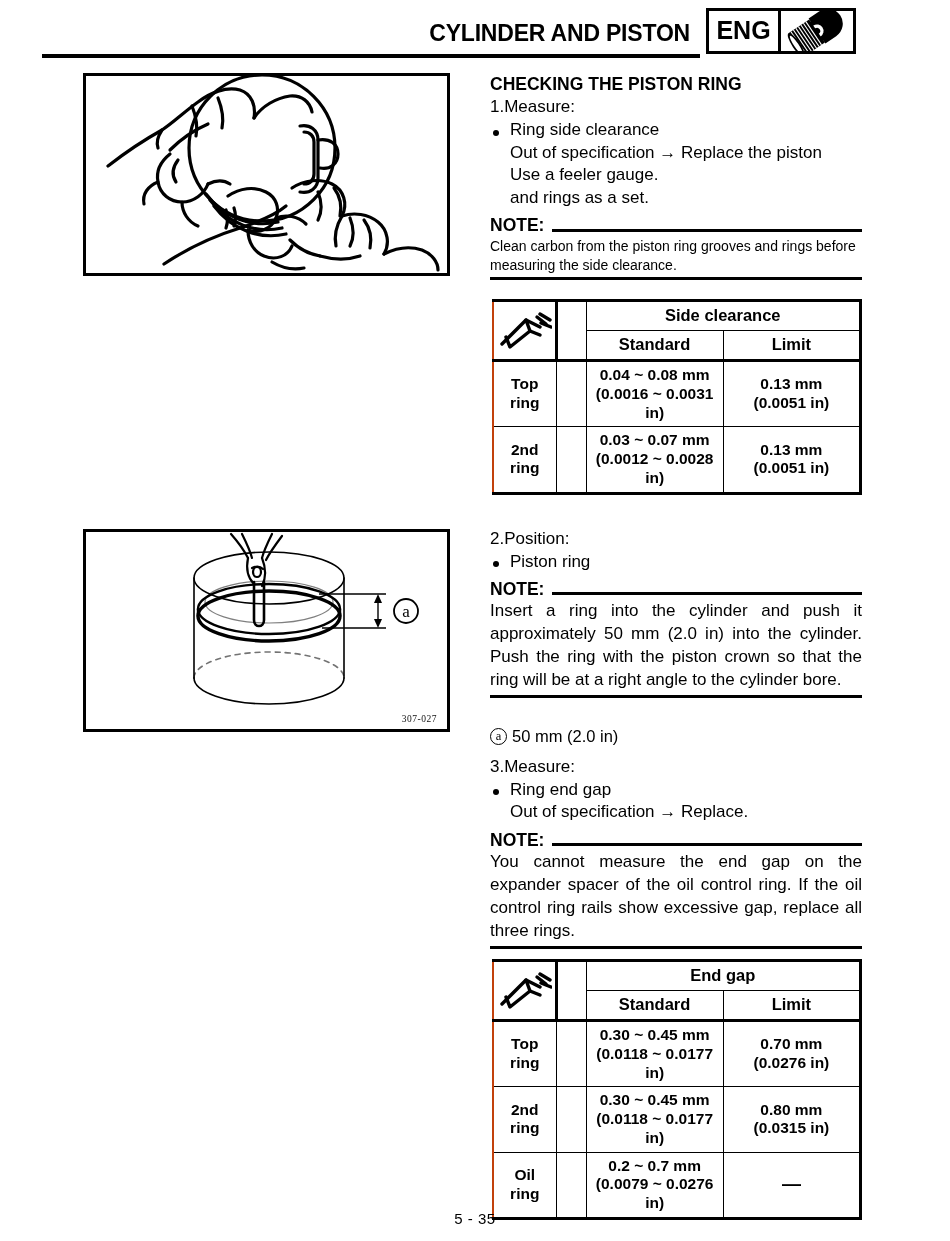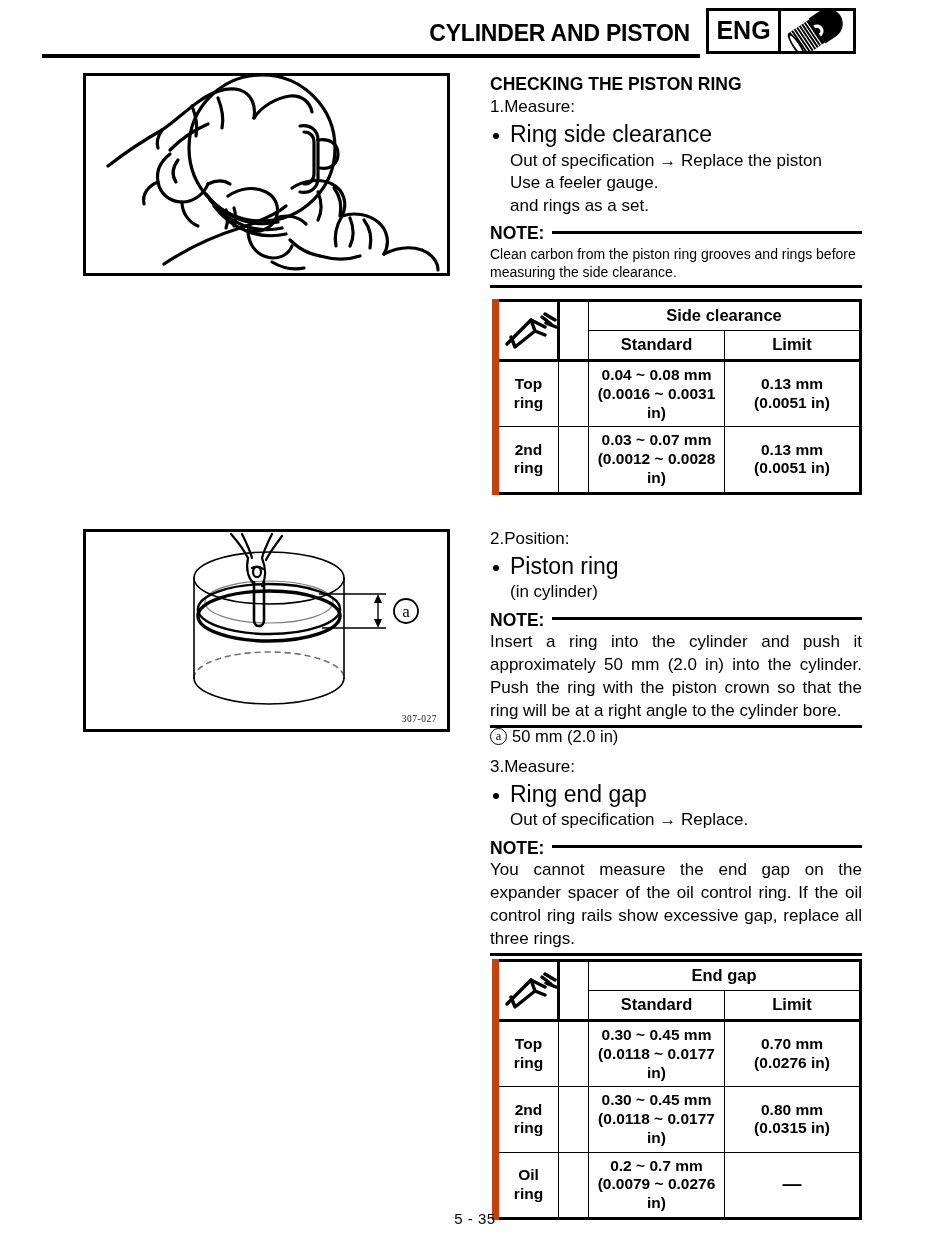--- a/index.html
+++ b/index.html
@@ -76,21 +76,21 @@
   .h-section {
     font-size: 17.5px; font-weight: bold;
     line-height: 1.28;
     margin: 0 0 1px 0;
   }
   .step {
     font-size: 17px; line-height: 1.33;
     margin: 0;
   }
   .bullet-line {
-    font-size: 23px; line-height: 1.33;
+    font-size: 17px; line-height: 1.33;
     position: relative;
     padding-left: 20px;
     margin: 0;
   }
   .bullet-line .dot {
     position: absolute; left: 3px; top: 0.62em;
     width: 6px; height: 6px; border-radius: 50%;
     background: #000;
   }
   .sub-line {
@@ -108,21 +108,21 @@
     text-align: justify;
     text-align-last: left;
   }
   .plain-p {
     font-size: 14px; line-height: 1.345;
     margin: 0;
   }
 
   
   .note-head {
-    display: flex; align-items: center;
+    display: flex; align-items: flex-end;
     margin: 7px 0 1px 0;
   }
   .note-head .lbl {
     font-size: 17.5px; font-weight: bold;
     line-height: 1.1;
     padding-right: 8px;
     white-space: nowrap;
   }
   .note-head .rule {
     flex: 1; height: 3px; background: #000;
@@ -157,21 +157,21 @@
   .spec-table td, .spec-table th {
     border: 1.5px solid #000;
     padding: 0;
     font-size: 15.5px;
     font-weight: bold;
     text-align: center;
     vertical-align: middle;
     line-height: 1.21;
   }
   .spec-table .outer-top td { border-top: 3px solid #000; }
-  .spec-table td.lft { border-left: 7px solid #c2410c; }
+  .spec-table td.lft { border-left: 2px solid #c2410c; }
   .spec-table td.rgt { border-right: 3px solid #000; }
   .spec-table tr.last td { border-bottom: 3px solid #000; }
   .spec-table tr.heavy-bottom td { border-bottom: 3px solid #000; }
   td.icon-cell {
     width: 63px; height: 48px;
     border-right: 3px solid #000 !important;
     border-bottom: 3px solid #000 !important;
     padding: 3px 0 0 2px;
   }
   td.spacer-cell {
@@ -415,21 +415,20 @@
   </svg>
   <div class="fig-caption">307-027</div>
 </div>
 
 <div class="blk" style="top:528px;">
   <div class="step">2.Position:</div>
   <div class="bullet-line">
     <span class="dot"></span>
     <span>Piston ring</span>
   </div>
-  <div class="sub-line">(in cylinder)</div>
 
   <div class="note-head">
     <span class="lbl">NOTE:</span>
     <span class="rule"></span>
   </div>
   <div class="just-p">Insert a ring into the cylinder and push it approximately 50 mm (2.0 in) into the cylinder. Push the ring with the piston crown so that the ring will be at a right angle to the cylinder bore.</div>
   <div class="hr-thick"></div>
 </div>
 
 <div class="blk" style="top:726px;">

